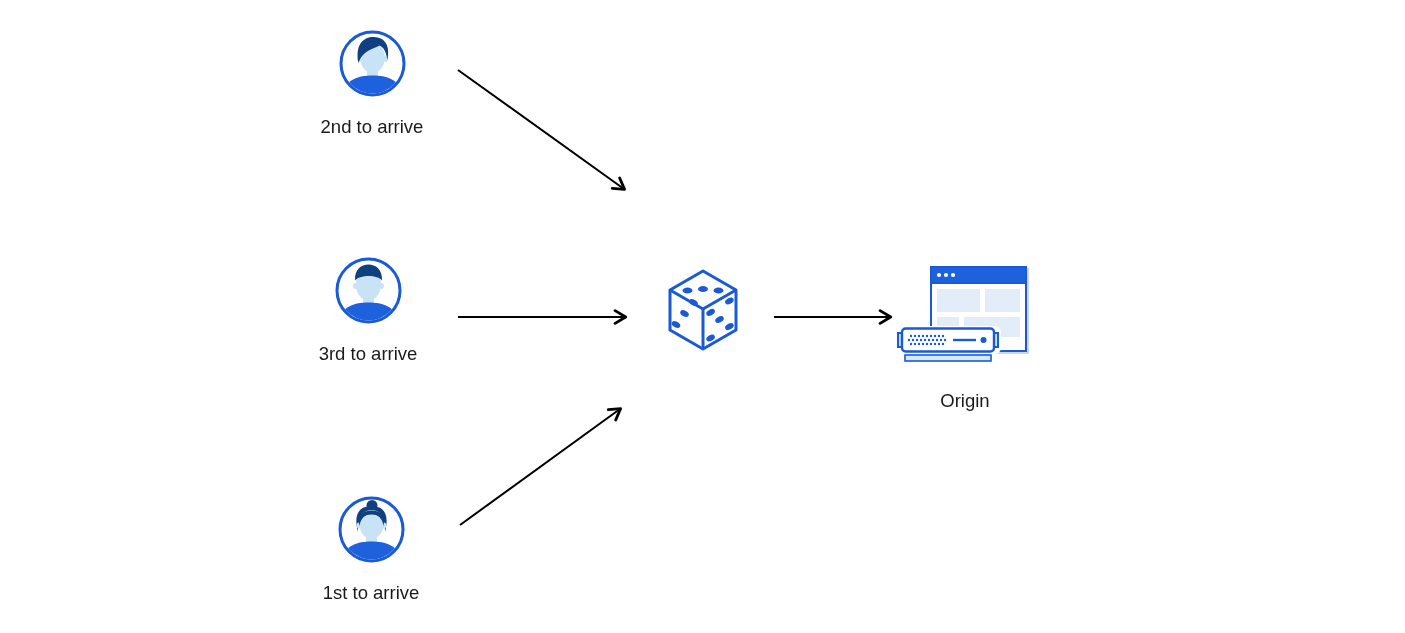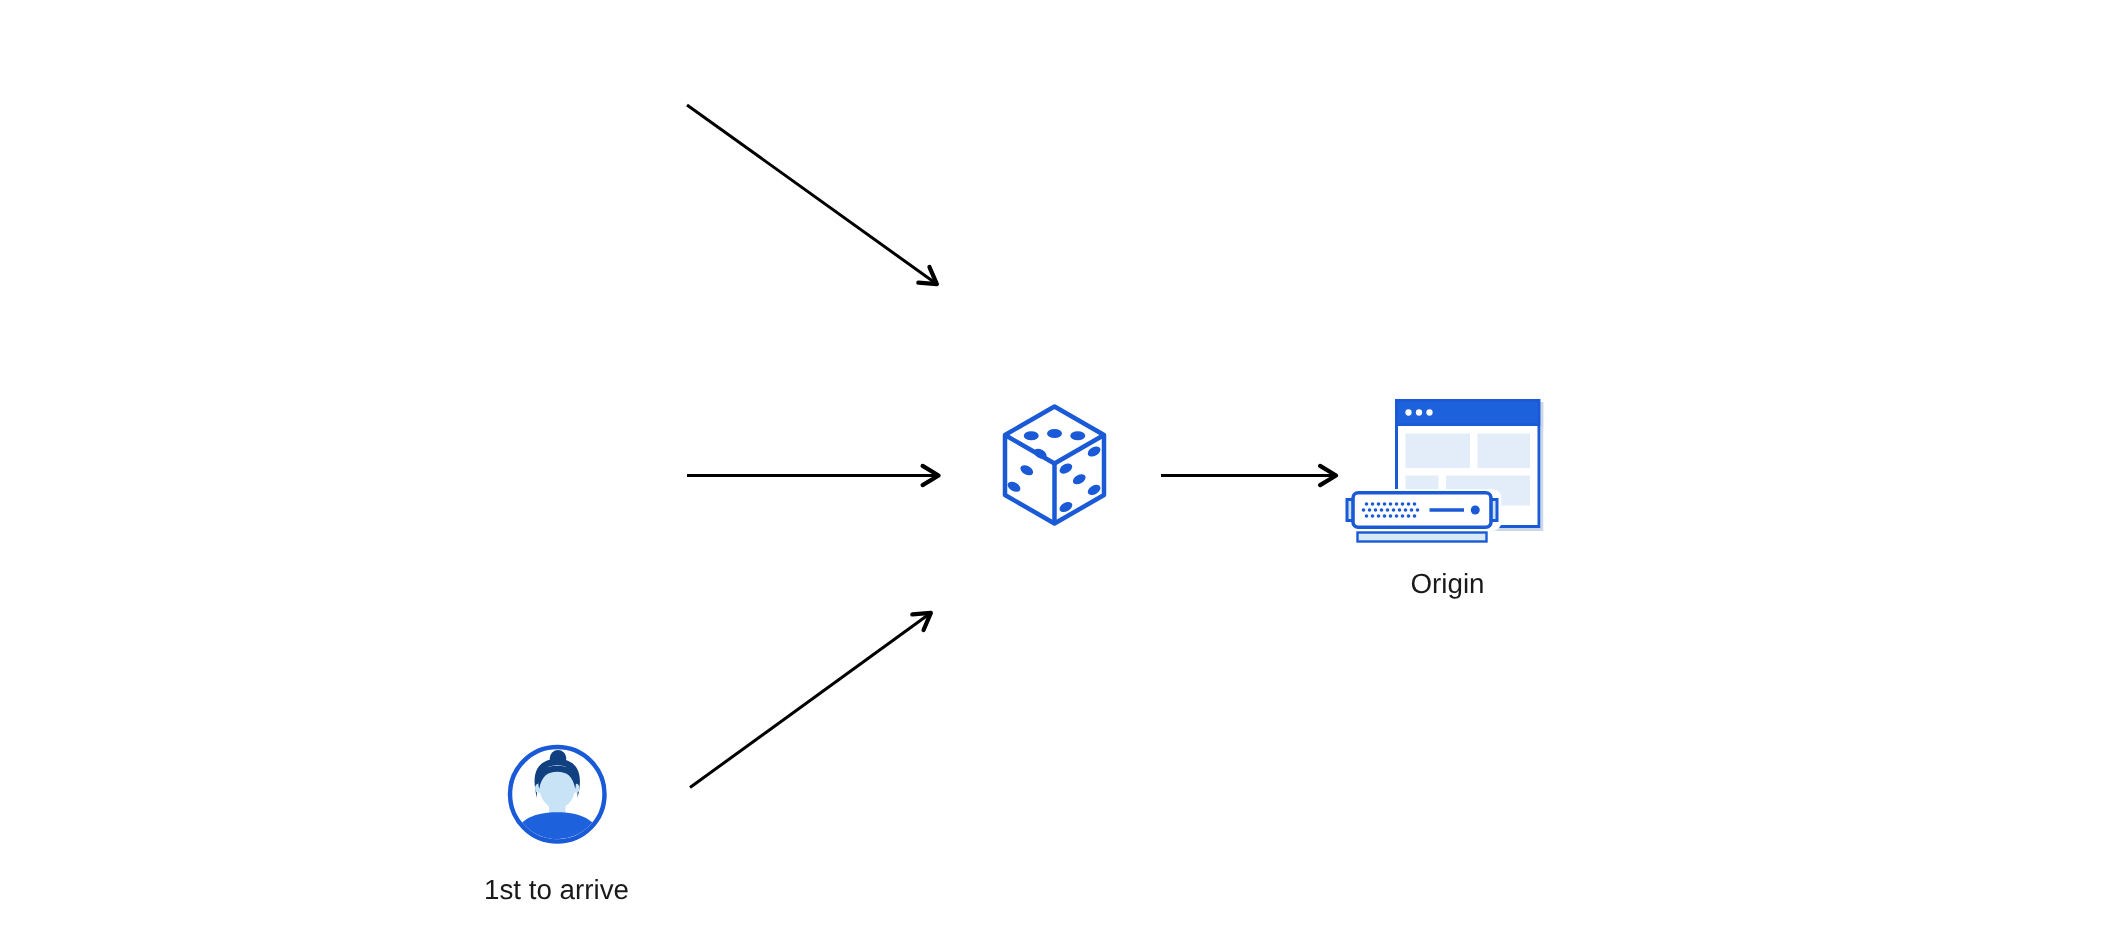--- a/index.html
+++ b/index.html
@@ -31,21 +31,21 @@
     white-space: nowrap;
   }
   #node-visitor-2nd { left: 297px; top: 30px; }
   #node-visitor-3rd { left: 293px; top: 257px; }
   #node-visitor-1st { left: 296px; top: 496px; }
   #node-dice        { left: 667px; top: 268px; }
   #node-origin      { left: 890px; top: 260px; width: 150px; height: 148px; }
 
   #node-origin .browser-window { position: absolute; left: 40px; top: 6px; }
   #node-origin .server-unit    { position: absolute; left: 5px;  top: 66px; }
-  #node-origin .node-label     { position: absolute; top: 118px; width: 100%; margin: 0; }
+  #node-origin .node-label     { position: absolute; top: 118px; width: 100%; margin: 12px; }
 
   .arrow-layer {
     position: absolute;
     left: 0; top: 0;
     width: 1405px;
     height: 633px;
     pointer-events: none;
   }
   .drop {
     filter: drop-shadow(2px 2.5px 0 rgba(70, 110, 170, 0.28));
@@ -61,21 +61,59 @@
       <marker id="ah" viewBox="0 0 12 12" refX="9" refY="6" markerWidth="8.5" markerHeight="8.5" orient="auto-start-reverse">
         <path d="M2,1.5 L9.5,6 L2,10.5" fill="none" stroke="#000000" stroke-width="2" stroke-linecap="round" stroke-linejoin="round"></path>
       </marker>
     </defs>
     <line x1="458" y1="70" x2="624" y2="189" stroke="#000" stroke-width="2" marker-end="url(#ah)"></line>
     <line x1="458" y1="317" x2="625" y2="317" stroke="#000" stroke-width="2" marker-end="url(#ah)"></line>
     <line x1="460" y1="525" x2="620" y2="409" stroke="#000" stroke-width="2" marker-end="url(#ah)"></line>
     <line x1="774" y1="317" x2="890" y2="317" stroke="#000" stroke-width="2" marker-end="url(#ah)"></line>
   </svg>
 
-
+  <div class="node visitor-node" id="node-visitor-2nd">
+    <svg width="67" height="67" viewBox="0 0 67 67">
+      <defs>
+          <clipPath id="c1">
+            <circle cx="33.5" cy="33.5" r="30"></circle>
+          </clipPath>
+        </defs>
+      <circle cx="33.5" cy="33.5" r="31.5" fill="#ffffff" stroke="#1a5ad6" stroke-width="3"></circle>
+      <g clip-path="url(#c1)">
+        <rect x="28" y="33" width="11" height="15" fill="#c9e3f6"></rect>
+        <path d="M2,67 C6,50 18,45.5 33.5,45.5 C49,45.5 61,50 65,67 Z" fill="#1d61dd"></path>
+        <path d="M33.5,13 C41.5,13 45.8,19 45.8,27.5 C45.8,36 40.5,43 33.5,43 C26.5,43 21.2,36 21.2,27.5 C21.2,19 25.5,13 33.5,13 Z" fill="#c9e3f6"></path>
+        <ellipse cx="20.6" cy="29" rx="2.4" ry="3" fill="#c9e3f6"></ellipse>
+        <ellipse cx="46.4" cy="29" rx="2.4" ry="3" fill="#c9e3f6"></ellipse>
+        <path d="M19.5,33 C15.5,13 26,6.5 35,7 C45,7.5 51.5,14 48.5,30 C46.5,20 44.5,17.5 40.5,15.5 C33,19.5 24,20.5 19.5,33 Z" fill="#10407f"></path>
+      </g>
+    </svg>
+    <div class="node-label">2nd to arrive</div>
+  </div>
+
+  <div class="node visitor-node" id="node-visitor-3rd">
+    <svg width="67" height="67" viewBox="0 0 67 67">
+      <defs>
+          <clipPath id="c2">
+            <circle cx="33.5" cy="33.5" r="30"></circle>
+          </clipPath>
+        </defs>
+      <circle cx="33.5" cy="33.5" r="31.5" fill="#ffffff" stroke="#1a5ad6" stroke-width="3"></circle>
+      <g clip-path="url(#c2)">
+        <rect x="28" y="33" width="11" height="15" fill="#c9e3f6"></rect>
+        <path d="M2,67 C6,50 18,45.5 33.5,45.5 C49,45.5 61,50 65,67 Z" fill="#1d61dd"></path>
+        <path d="M33.5,12 C41.5,12 46,18.5 46,27.5 C46,36.5 40.5,43.5 33.5,43.5 C26.5,43.5 21,36.5 21,27.5 C21,18.5 25.5,12 33.5,12 Z" fill="#c9e3f6"></path>
+        <ellipse cx="20.4" cy="29" rx="2.4" ry="3" fill="#c9e3f6"></ellipse>
+        <ellipse cx="46.6" cy="29" rx="2.4" ry="3" fill="#c9e3f6"></ellipse>
+        <path d="M20,23.5 C19.5,12 26.5,7.5 33.5,7.5 C40.5,7.5 47.5,12 47,23.5 C43,17.5 24.5,17.5 20,23.5 Z" fill="#10407f"></path>
+      </g>
+    </svg>
+    <div class="node-label">3rd to arrive</div>
+  </div>
 
   <div class="node visitor-node" id="node-visitor-1st">
     <svg width="67" height="67" viewBox="0 0 67 67">
       <defs>
           <clipPath id="c3">
             <circle cx="33.5" cy="33.5" r="30"></circle>
           </clipPath>
         </defs>
       <circle cx="33.5" cy="33.5" r="31.5" fill="#ffffff" stroke="#1a5ad6" stroke-width="3"></circle>
       <g clip-path="url(#c3)">

